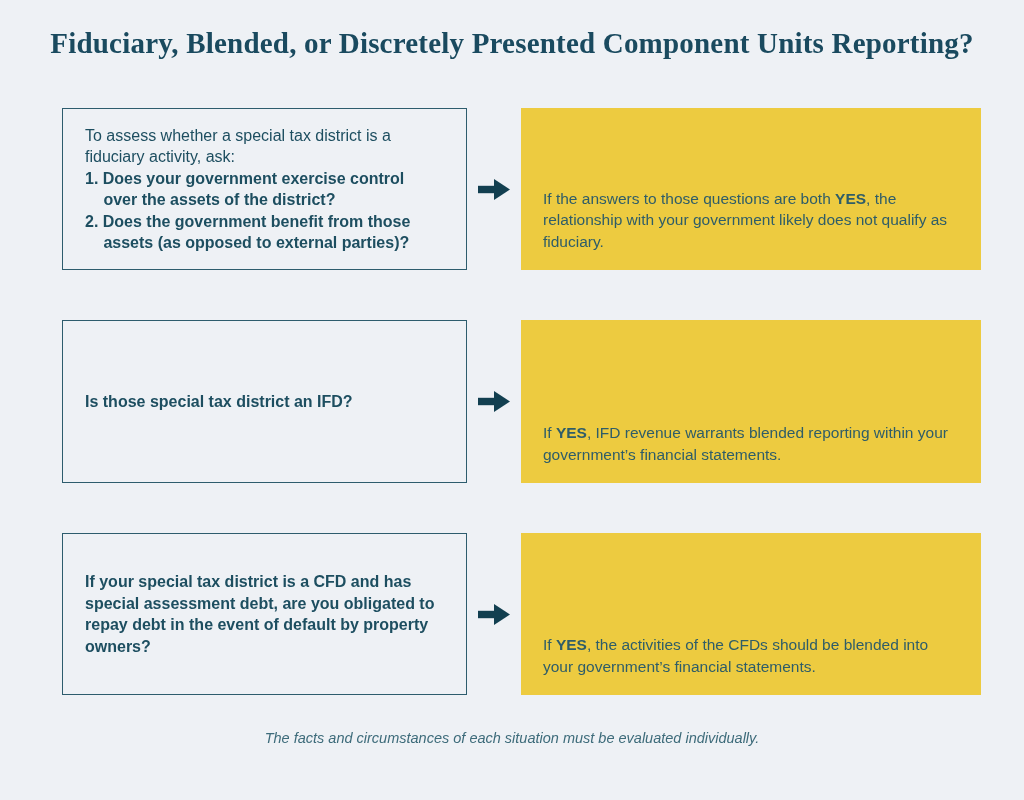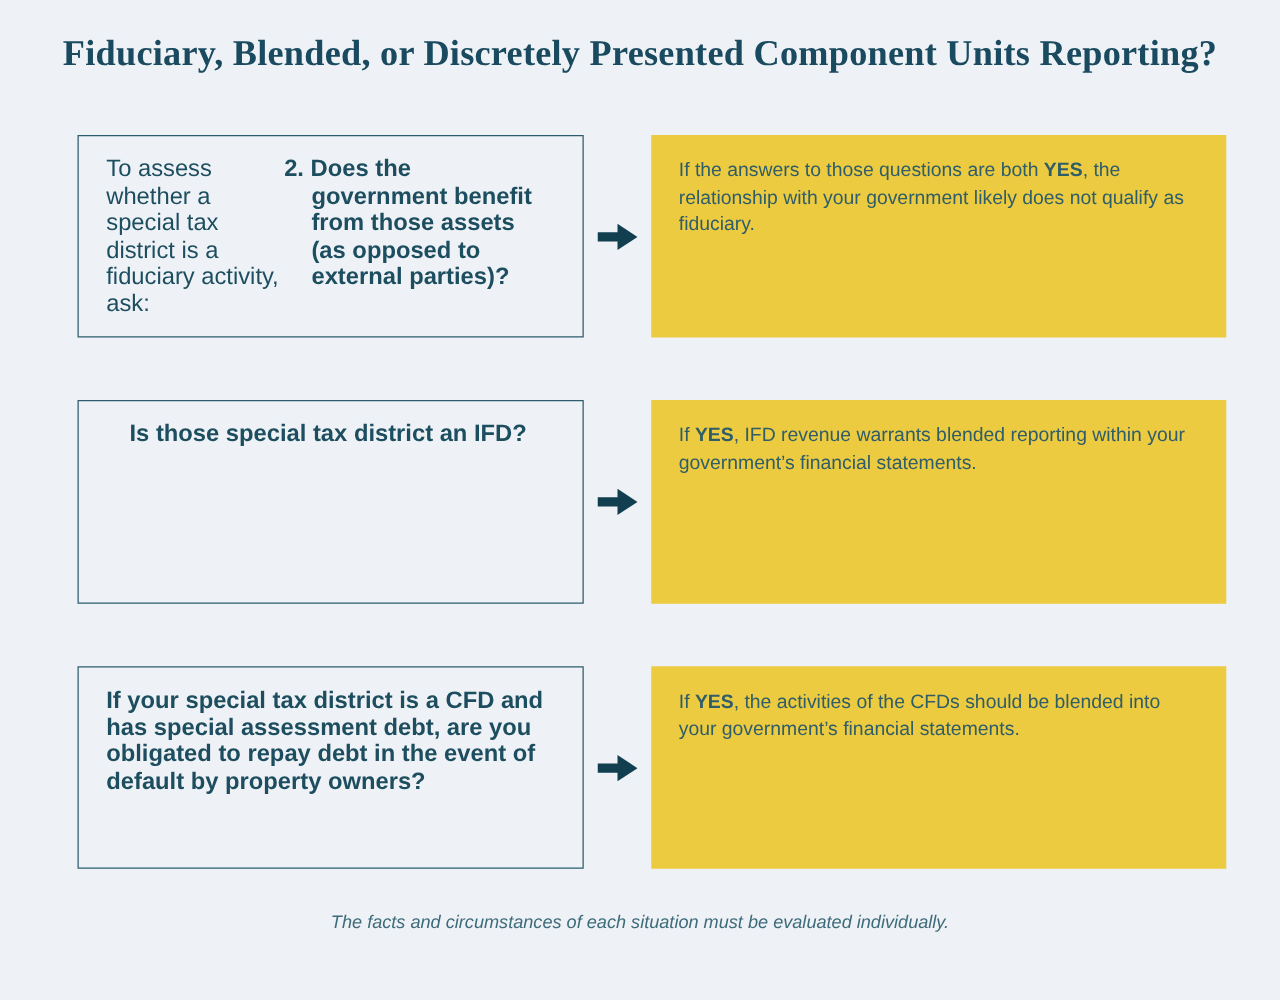--- a/index.html
+++ b/index.html
@@ -42,38 +42,39 @@
   }
   .row-1 { top: 108px; height: 162px; }
   .row-2 { top: 320px; height: 163px; }
   .row-3 { top: 533px; height: 162px; }
 
   .qbox {
     width: 405px;
     border: 1.5px solid var(--box-border);
     background: var(--box-fill);
     display: flex;
+    flex-direction: column;
     justify-content: center;
     padding: 16px 26px 16px 22px;
     color: var(--teal-text);
-    font-size: 19px;
+    font-size: 16px;
     line-height: 21.5px;
   }
   .arrow-cell {
     flex: 1;
     display: flex;
     align-items: center;
     justify-content: center;
   }
   .abox {
     width: 460px;
     background: var(--yellow);
     display: flex;
     flex-direction: column;
-    justify-content: flex-start;
+    justify-content: flex-end;
     padding: 18px 24px 18px 22px;
     color: var(--yellow-text);
     font-size: 15.5px;
     line-height: 21.5px;
   }
   .abox p + p { margin-top: 21px; }
   .qbox p, .abox p { margin: 0; }
   .qbox p.hang { padding-left: 1.15em; text-indent: -1.15em; }
   span.b { font-weight: bold; }
 
@@ -92,20 +93,21 @@
 </head>
 <body>
 
 <div class="page">
 
   <h1 class="title">Fiduciary, Blended, or Discretely Presented Component Units Reporting?</h1>
 
   <div class="row row-1">
     <div class="qbox">
         <p class="normal"><span>To assess whether a special tax district is a fiduciary activity, ask:</span></p>
+        <p class="hang"><span class="b">1. Does your government exercise control over the assets of the district?</span></p>
         <p class="hang"><span class="b">2. Does the government benefit from those assets (as opposed to external parties)?</span></p>
       </div>
     <div class="arrow-cell">
       <span class="arrow-icon">
         <svg width="32" height="21" viewBox="0 0 32 21">
             <rect x="0" y="6.8" width="17" height="7.4" fill="var(--teal-dark)"></rect>
             <polygon points="16,0 32,10.5 16,21" fill="var(--teal-dark)"></polygon>
           </svg>
       </span>
     </div>

